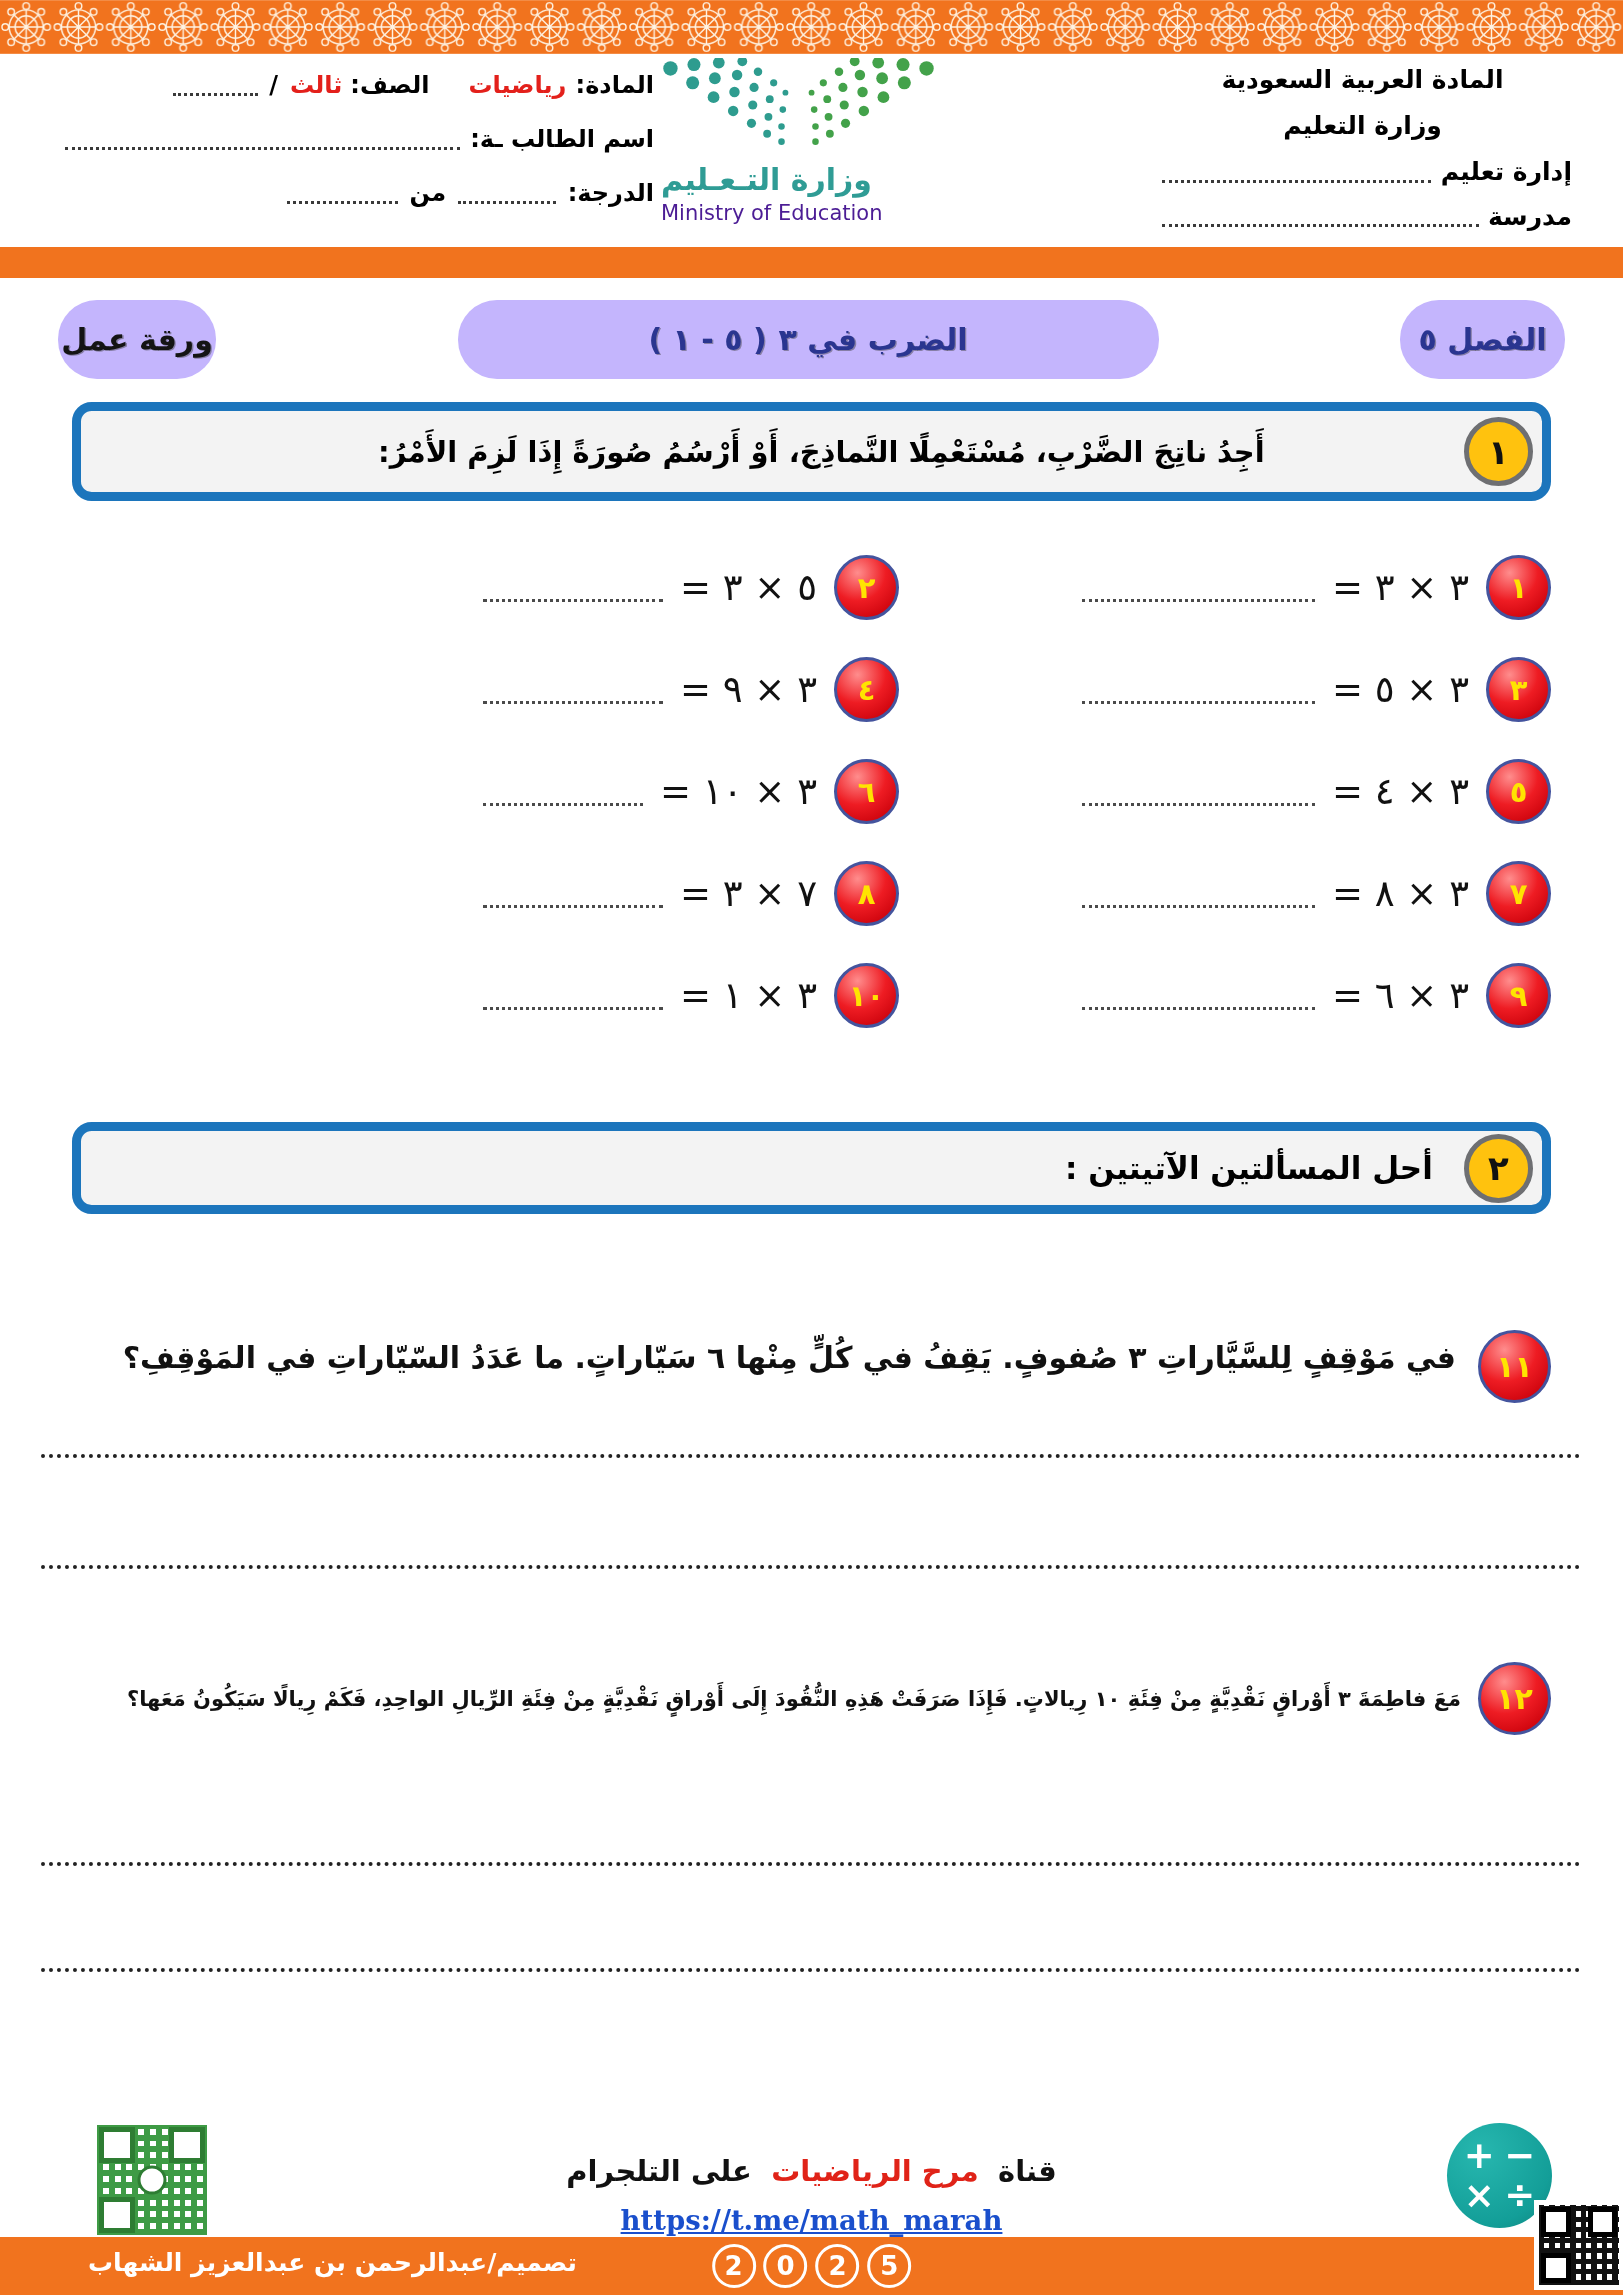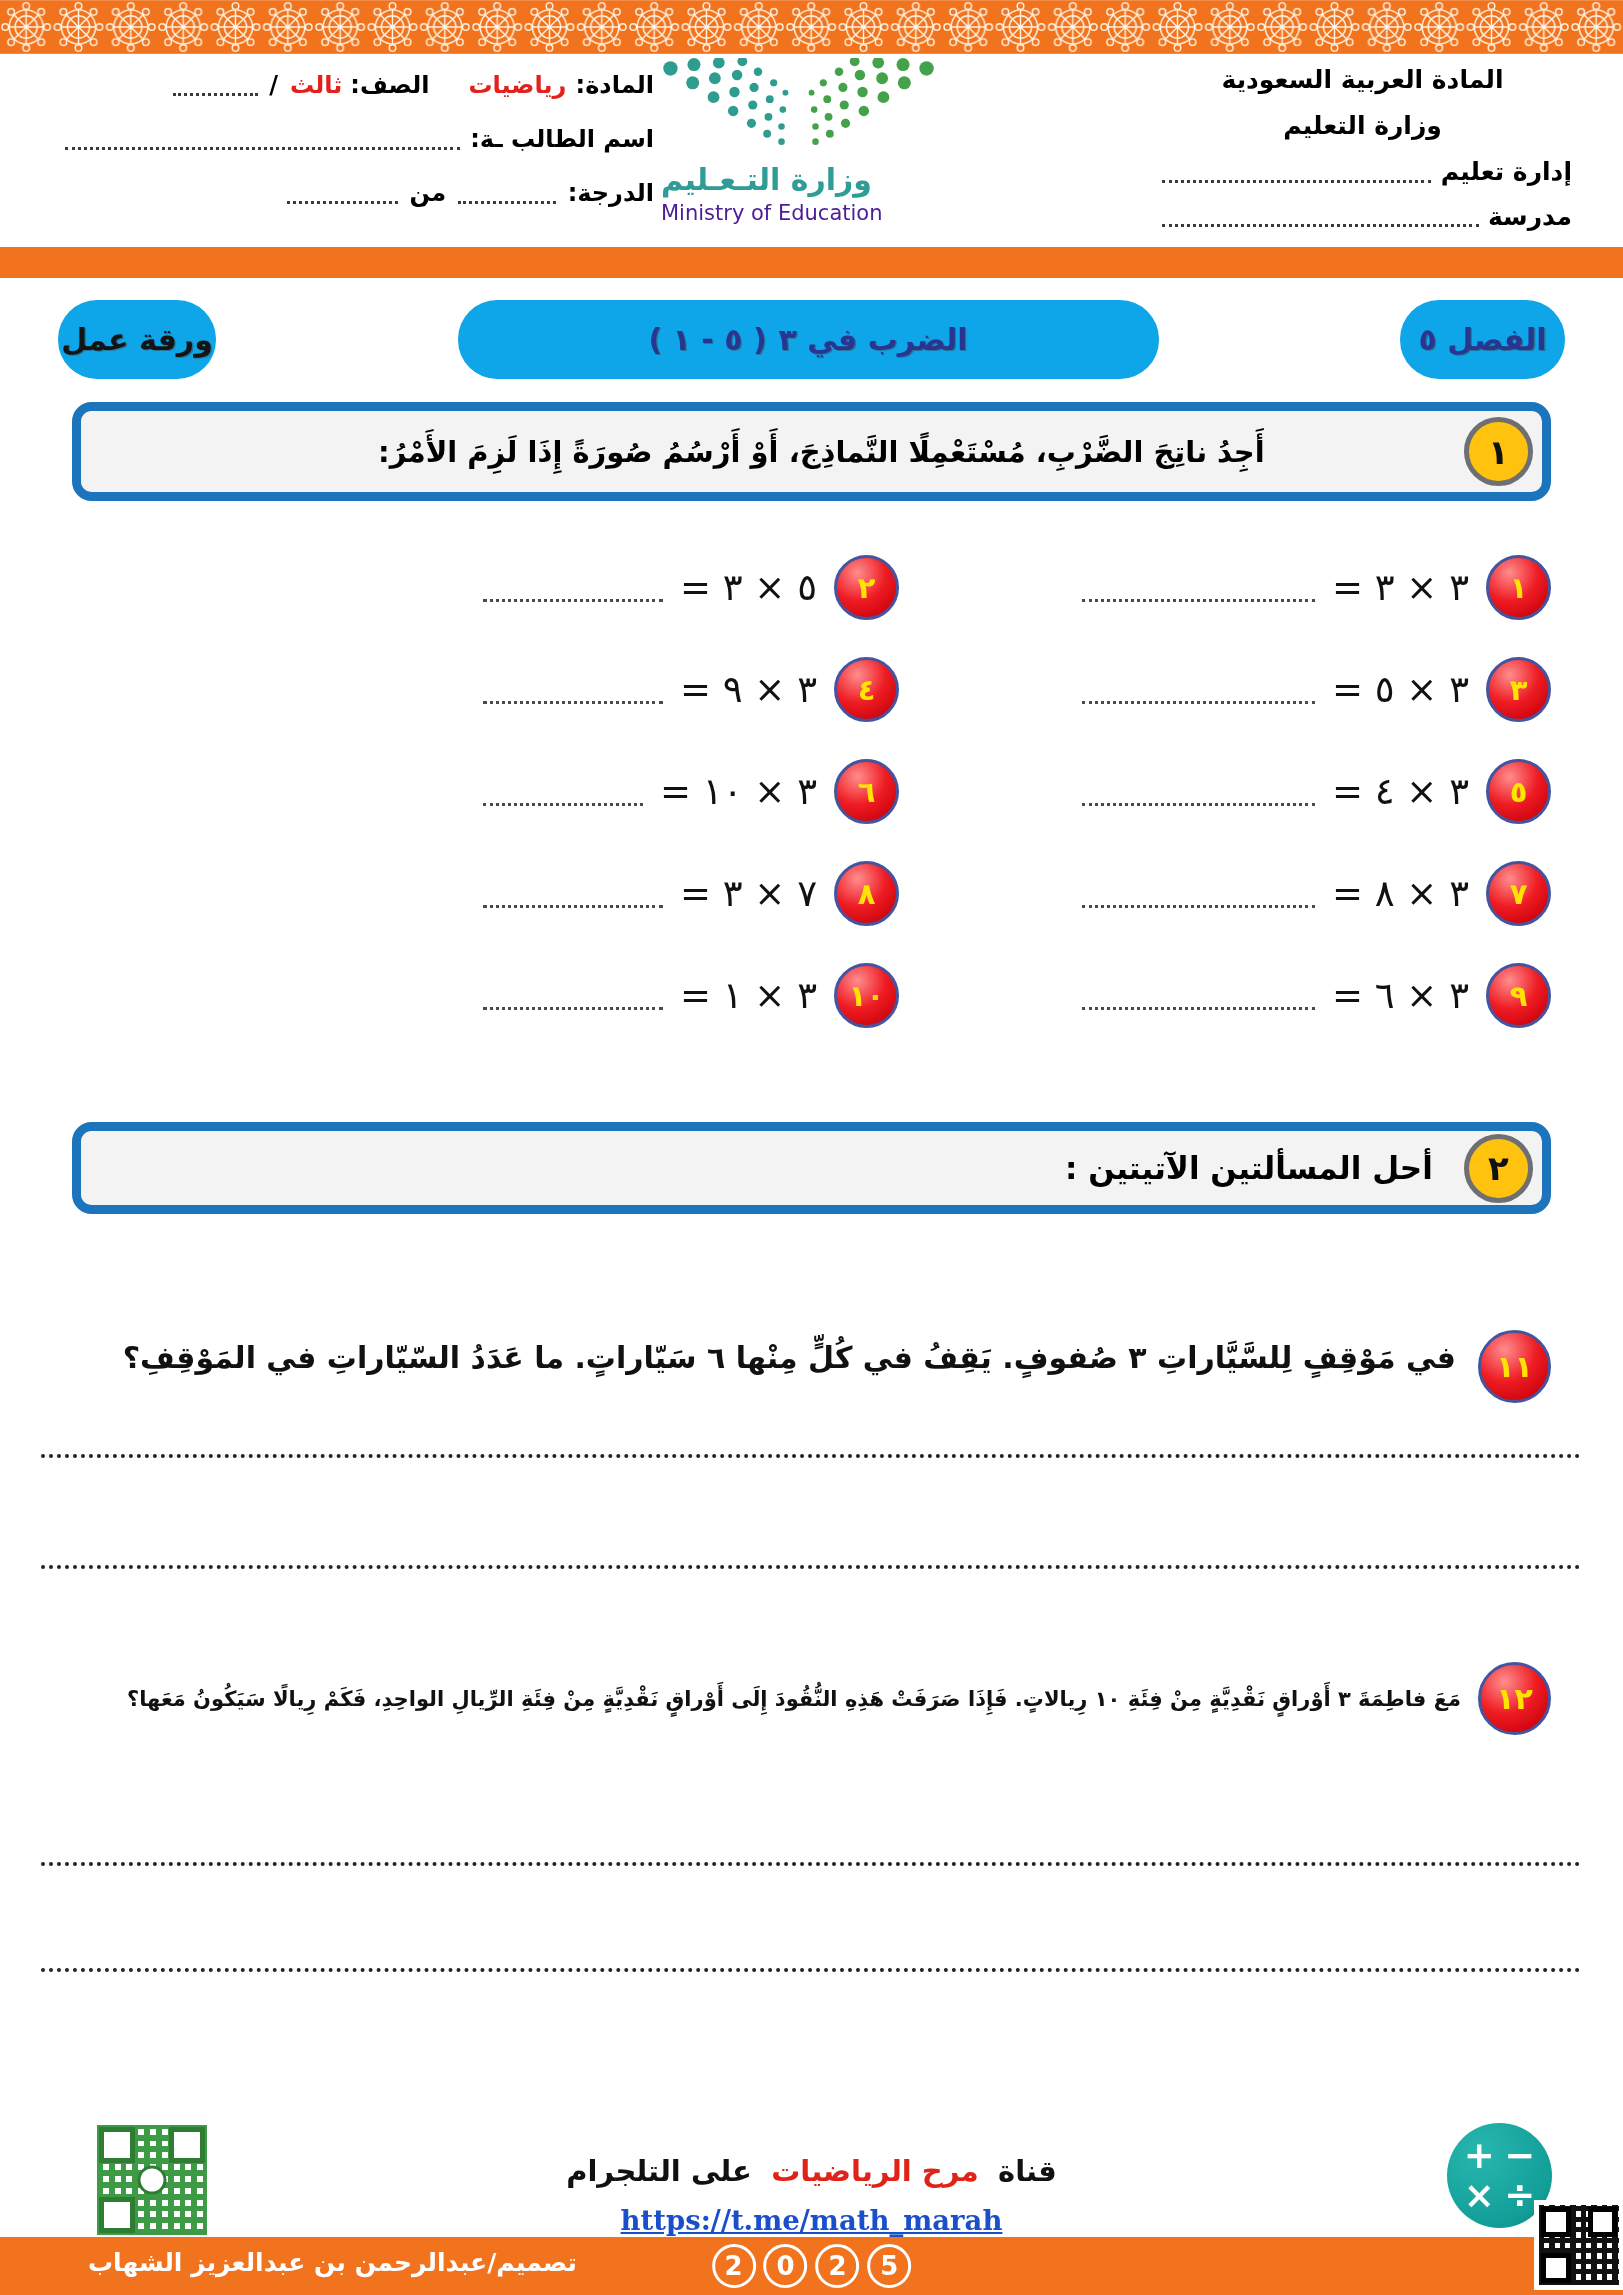--- a/index.html
+++ b/index.html
@@ -29,21 +29,21 @@
   .dots-sm{border-bottom:3.3px dotted #3a3a3a;height:18.3px;}
 
   
   .bar{position:absolute;left:0;width:1623px;background:#F1731E;}
   .bar.top{top:247px;height:31px;}
   .bar.bottom{top:2237px;height:59px;}
 
   
   .banner{position:absolute;top:300px;left:0;width:1623px;height:79px;display:flex;
           direction:rtl;justify-content:space-between;padding:0 58px;box-sizing:border-box;}
-  .pill{background:#0ea5e9;border-radius:39px;height:79px;display:flex;align-items:center;
+  .pill{background:#c4b5fd;border-radius:39px;height:79px;display:flex;align-items:center;
         justify-content:center;font-weight:700;font-size:30px;white-space:nowrap;
         text-shadow:1.3px 1.3px 0 rgba(60,60,60,.45);}
   .pill.navy{color:#2A3590;}
   .pill.dark{color:#141414;}
   .pill-lesson{display:flex;direction:ltr;gap:11.8px;text-align:right;}
 
   
   .qbox{position:absolute;left:72px;width:1479px;border:9.2px solid #1C75BC;
         border-radius:19.6px;background:#F3F3F3;box-sizing:border-box;display:flex;
         direction:rtl;align-items:center;}

